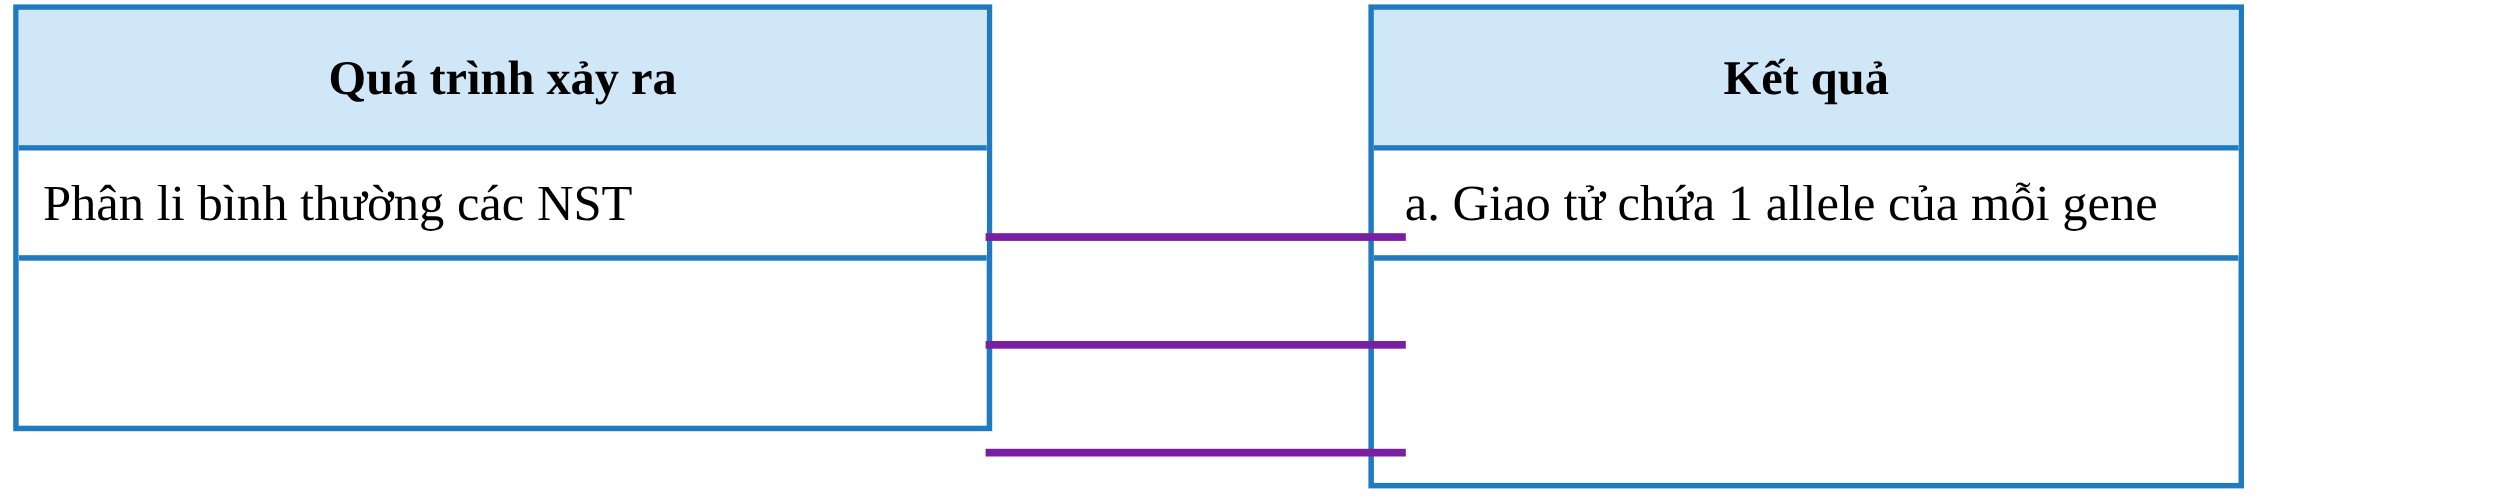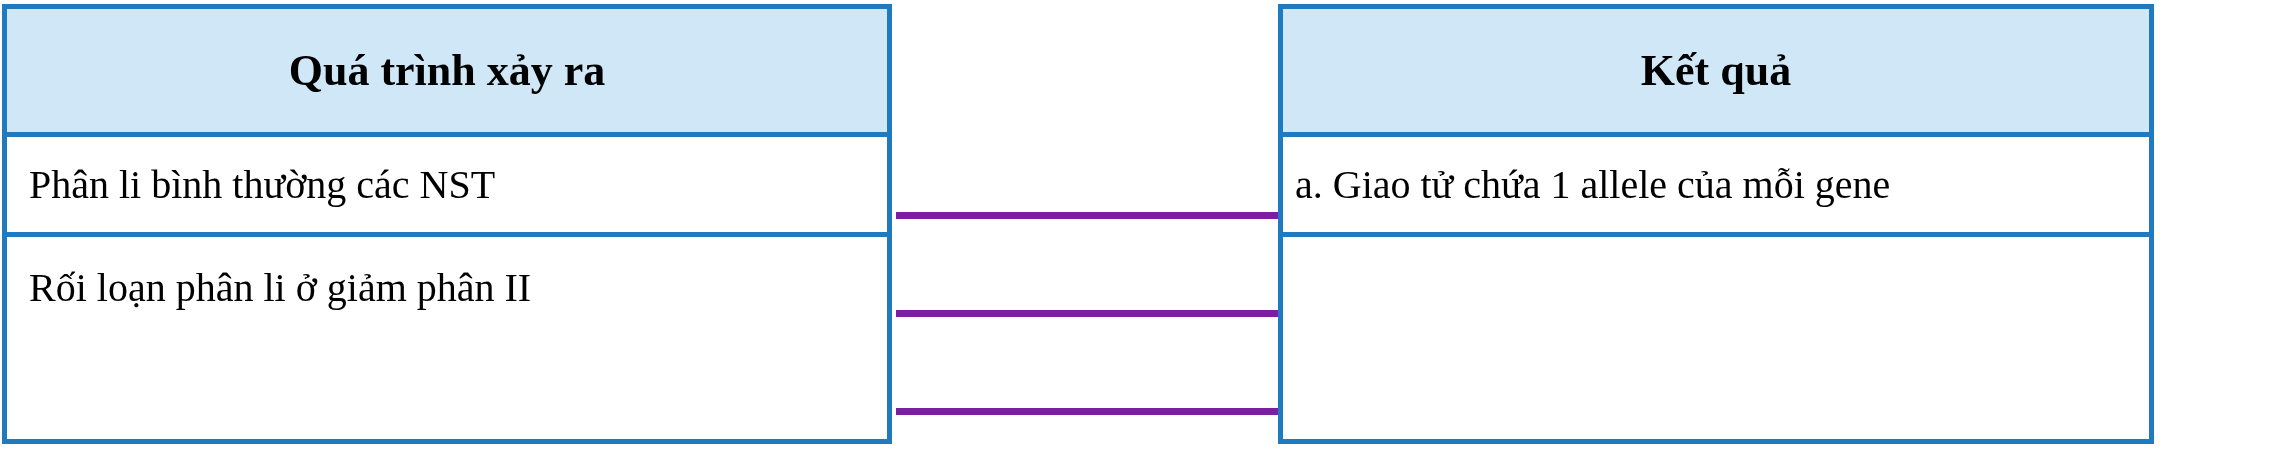--- a/index.html
+++ b/index.html
@@ -22,30 +22,30 @@
 
   
   .match-table {
     position: absolute;
     box-sizing: border-box;
     border: 5px solid #1f7ac0;
     background: #ffffff;
   }
 
   #left-table {
-    left: 2px;
+    left: 12px;
     top: 4px;
     width: 890px;
-    height: 440px;
+    height: 388px;
   }
 
   #right-table {
-    left: 1278px;
+    left: 1244px;
     top: 4px;
-    width: 876px;
+    width: 796px;
     height: 440px;
   }
 
   .table-header {
     box-sizing: border-box;
     background: #cfe7f7;
     border-bottom: 5px solid #1f7ac0;
     height: 128px;
     display: flex;
     align-items: center;
@@ -54,53 +54,52 @@
     font-size: 44px;
     color: #000000;
   }
 
   .table-row {
     box-sizing: border-box;
     height: 100px;
     display: flex;
     align-items: center;
     padding-left: 22px;
-    font-size: 40px;
+    font-size: 46px;
     color: #000000;
     border-bottom: 5px solid #1f7ac0;
     background: #ffffff;
     white-space: nowrap;
   }
   .table-row.last {
     border-bottom: none;
   }
 
   #right-table .table-row {
-    padding-left: 12px;
+    padding-left: 28px;
   }
 
   
   .connector {
     position: absolute;
     height: 7px;
     background: #7b1fa2;
   }
   #connector-1 { left: 896px; top: 212px; width: 382px; }
   #connector-2 { left: 896px; top: 310px; width: 382px; }
   #connector-3 { left: 896px; top: 408px; width: 382px; }
 </style>
 </head>
 <body>
 
 <div class="canvas">
 
   <div class="match-table" id="left-table">
     <div class="table-header">Quá trình xảy ra</div>
     <div class="table-row">Phân li bình thường các NST</div>
-    <div class="table-row last">Rối loạn phân li ở giảm phân II</div>
   </div>
 
   <div class="match-table" id="right-table">
     <div class="table-header">Kết quả</div>
     <div class="table-row">a. Giao tử chứa 1 allele của mỗi gene</div>
   </div>
 
   <div class="connector" id="connector-1"></div>
   <div class="connector" id="connector-2"></div>
   <div class="connector" id="connector-3"></div>

